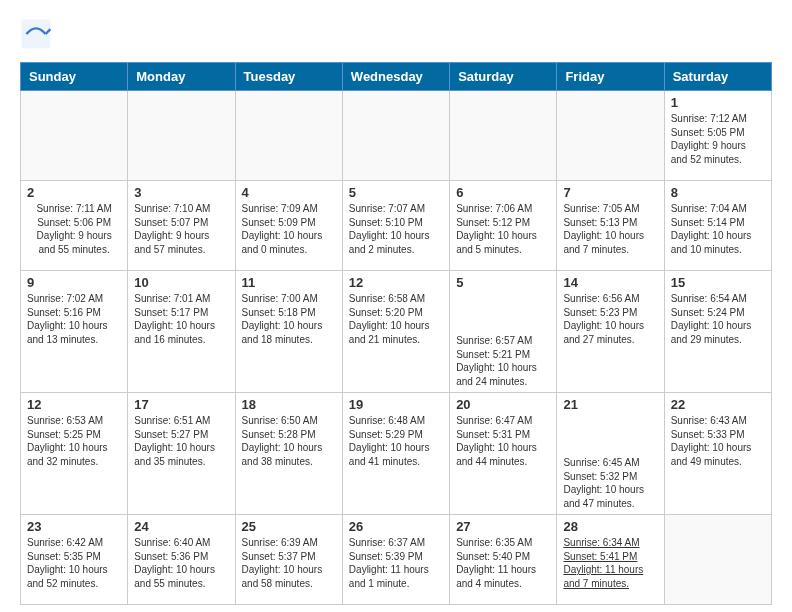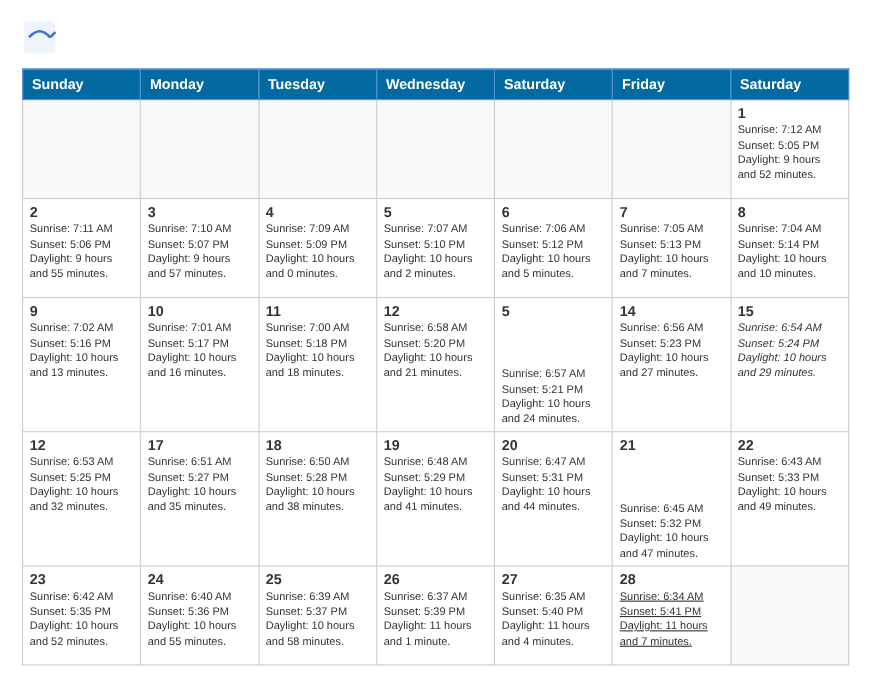--- a/index.html
+++ b/index.html
@@ -130,21 +130,21 @@
         <td>
           <span class="day-num">1</span>
           <div class="day-info" style="white-space: pre-line;">Sunrise: 7:12 AM
 Sunset: 5:05 PM
 Daylight: 9 hours and 52 minutes.</div>
         </td>
       </tr>
       <tr class="week-row">
         <td>
           <span class="day-num">2</span>
-          <div class="day-info" style="white-space: pre-line;">Sunrise: 7:11 AM
+          <div class="day-info" style="white-space: pre-line; text-align: center;">Sunrise: 7:11 AM
 Sunset: 5:06 PM
 Daylight: 9 hours and 55 minutes.</div>
         </td>
         <td>
           <span class="day-num">3</span>
           <div class="day-info" style="white-space: pre-line;">Sunrise: 7:10 AM
 Sunset: 5:07 PM
 Daylight: 9 hours and 57 minutes.</div>
         </td>
         <td>
@@ -210,21 +210,21 @@
 Daylight: 10 hours and 24 minutes.</div>
         </td>
         <td>
           <span class="day-num">14</span>
           <div class="day-info" style="white-space: pre-line;">Sunrise: 6:56 AM
 Sunset: 5:23 PM
 Daylight: 10 hours and 27 minutes.</div>
         </td>
         <td>
           <span class="day-num">15</span>
-          <div class="day-info" style="white-space: pre-line; font-style: italic;">Sunrise: 6:54 AM
+          <div class="day-info" style="white-space: pre-line;">Sunrise: 6:54 AM
 Sunset: 5:24 PM
 Daylight: 10 hours and 29 minutes.</div>
         </td>
       </tr>
       <tr class="week-row">
         <td>
           <span class="day-num">12</span>
           <div class="day-info" style="white-space: pre-line;">Sunrise: 6:53 AM
 Sunset: 5:25 PM
 Daylight: 10 hours and 32 minutes.</div>

